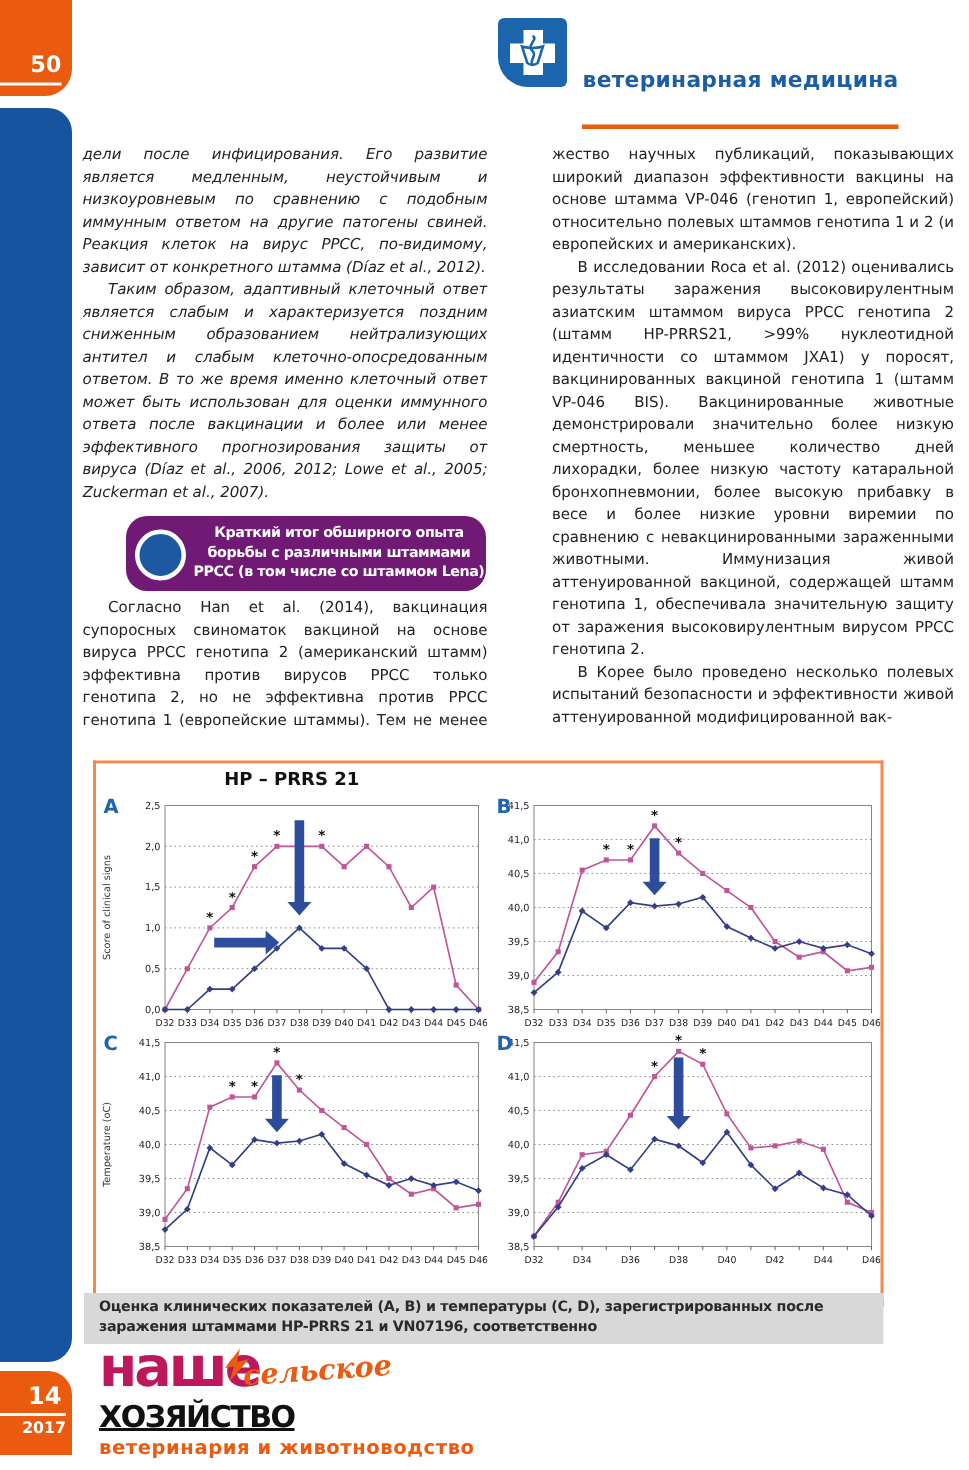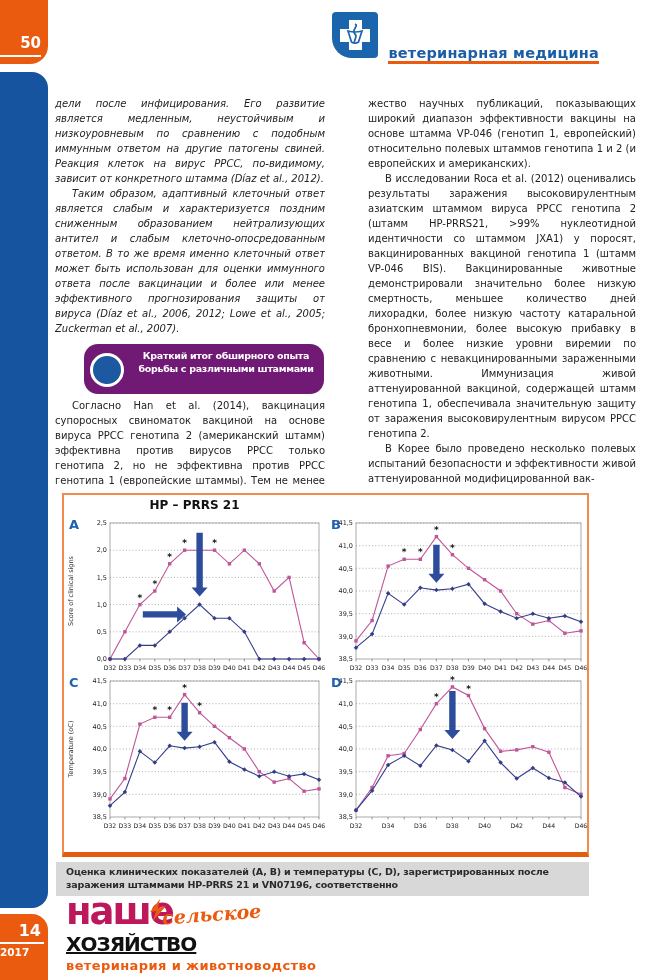--- a/index.html
+++ b/index.html
@@ -6,54 +6,54 @@
   #page{position:relative;width:646px;height:980px;background:#fff;overflow:hidden;
         font-family:"DejaVu Sans","Liberation Sans",sans-serif;color:#1f1f1f;}
 
   
   .tab-top{position:absolute;left:0;top:0;width:48px;height:64px;background:#ea5b0f;
            border-radius:0 0 18px 0;}
   .tab-top .num{position:absolute;top:34px;right:7px;color:#fff;font-weight:bold;font-size:15px;}
   .tab-top .rule{position:absolute;left:0;top:55px;width:41px;height:2px;background:#fff;}
   .side-bar{position:absolute;left:0;top:72px;width:48px;height:836px;background:#17549f;
             border-radius:0 16px 16px 0;}
-  .tab-bottom{position:absolute;left:0;top:914px;width:48px;height:66px;background:#ea5b0f;
+  .tab-bottom{position:absolute;left:0;top:914px;width:48px;height:56px;background:#ea5b0f;
               border-radius:0 16px 0 0;color:#fff;}
   .tab-bottom .num{display:block;text-align:right;padding:9px 7px 0 0;font-weight:bold;font-size:16px;line-height:16px;}
   .tab-bottom .rule{display:block;width:44px;height:2px;background:#fff;margin-top:3px;}
-  .tab-bottom .year{display:block;text-align:right;padding:2px 19px 0 0;font-weight:bold;font-size:10.5px;}
+  .tab-bottom .year{display:block;text-align:right;padding:2px 4px 0 0;font-weight:bold;font-size:10.5px;}
 
   
   .brand{position:absolute;top:12px;right:47px;text-align:right;}
   .vet-icon{position:relative;display:inline-block;width:46px;height:46px;background:#1b65ad;
             border-radius:4px 4px 4px 20px;margin-right:5px;}
   .vet-icon .cv{position:absolute;left:16.5px;top:8px;width:13px;height:30px;background:#fff;}
   .vet-icon .ch{position:absolute;left:8px;top:16.5px;width:30px;height:13px;background:#fff;}
   .vet-icon svg{position:absolute;left:12px;top:10px;}
   .brand-title{margin-top:2px;font-size:14.5px;font-weight:bold;color:#1b5ea6;
-               padding-bottom:0;border-bottom:3px solid #ea5b0f;display:inline-block;letter-spacing:0.2px;}
+               padding-bottom:21px;border-bottom:3px solid #ea5b0f;display:inline-block;letter-spacing:0.2px;}
 
   
   .col{position:absolute;font-size:10px;line-height:15px;text-align:justify;overflow:hidden;color:#222;}
   .col p{margin:0;}
   .col p.ind{text-indent:17px;}
   #col-left-top{left:55px;top:96px;width:270px;height:246px;font-style:italic;}
   #col-left-bottom{left:55px;top:398px;width:270px;height:88px;}
   #col-right{left:332px;top:96px;width:268px;height:391px;margin-left:36px;}
 
   
   .callout{position:absolute;left:84px;top:344px;width:240px;height:50px;background:#701a75;
            border-radius:14px;color:#fff;}
   .callout .dot{position:absolute;left:6px;top:9px;width:28px;height:28px;border-radius:50%;
                 background:#1c59a0;border:3px solid #fff;}
   .callout .txt{margin-left:44px;padding-top:5px;font-size:9.5px;font-weight:bold;
                 line-height:13px;text-align:center;letter-spacing:-0.3px;}
 
   
-  .fig{position:absolute;left:62px;top:493px;width:527px;height:364px;box-sizing:border-box;
+  .fig{position:absolute;left:62px;top:507px;width:527px;height:364px;box-sizing:border-box;
        background:#fff;border:2px solid #f08b4e;border-bottom:5px solid #e65c0f;}
   .fig-title{position:absolute;top:3px;width:261px;text-align:center;font-size:12px;font-weight:bold;color:#111;}
   #ft-0{left:0;} #ft-1{left:262px;}
   .chart-cell{position:absolute;width:261px;height:158px;}
   #cc-0{left:0;top:20px;} #cc-1{left:262px;top:20px;}
   #cc-2{left:0;top:178px;} #cc-3{left:262px;top:178px;}
   .panel-letter{position:absolute;left:5px;top:2px;color:#1e62b0;font-weight:bold;font-size:13px;z-index:2;}
   .chart-svg{position:absolute;left:0;top:0;}
   .fig-footnote{position:absolute;left:9px;top:339px;width:505px;font-size:9.5px;font-style:italic;color:#222;}
 
@@ -101,20 +101,21 @@
   <div class="col" id="col-left-top">
     <p>дели после инфицирования. Его развитие является медленным, неустойчивым и низкоуровневым по сравнению с подобным иммунным ответом на другие патогены свиней. Реакция клеток на вирус РРСС, по-видимому, зависит от конкретного штамма (Díaz et al., 2012).</p>
     <p class="ind">Таким образом, адаптивный клеточный ответ является слабым и характеризуется поздним сниженным образованием нейтрализующих антител и слабым клеточно-опосредованным ответом. В то же время именно клеточный ответ может быть использован для оценки иммунного ответа после вакцинации и более или менее эффективного прогнозирования защиты от вируса (Díaz et al., 2006, 2012; Lowe et al., 2005; Zuckerman et al., 2007).</p>
   </div>
 
   <div class="callout">
     <span class="dot"></span>
     <div class="txt">
       <div>Краткий итог обширного опыта</div>
       <div>борьбы с различными штаммами</div>
+      <div>РРСС (в том числе со штаммом Lena)</div>
     </div>
   </div>
 
   <div class="col" id="col-left-bottom">
     <p class="ind">Согласно Han et al. (2014), вакцинация супоросных свиноматок вакциной на основе вируса РРСС генотипа 2 (американский штамм) эффективна против вирусов РРСС только генотипа 2, но не эффективна против РРСС генотипа 1 (европейские штаммы). Тем не менее существует мно-</p>
   </div>
 
   <div class="col" id="col-right">
     <p>жество научных публикаций, показывающих широкий диапазон эффективности вакцины на основе штамма VP-046 (генотип 1, европейский) относительно полевых штаммов генотипа 1 и 2 (и европейских и американских).</p>
     <p class="ind">В исследовании Roca et al. (2012) оценивались результаты заражения высоковирулентным азиатским штаммом вируса РРСС генотипа 2 (штамм HP-PRRS21, &gt;99% нуклеотидной идентичности со штаммом JXA1) у поросят, вакцинированных вакциной генотипа 1 (штамм VP-046 BIS). Вакцинированные животные демонстрировали значительно более низкую смертность, меньшее количество дней лихорадки, более низкую частоту катаральной бронхопневмонии, более высокую прибавку в весе и более низкие уровни виремии по сравнению с невакцинированными зараженными животными. Иммунизация живой аттенуированной вакциной, содержащей штамм генотипа 1, обеспечивала значительную защиту от заражения высоковирулентным вирусом РРСС генотипа 2.</p>

